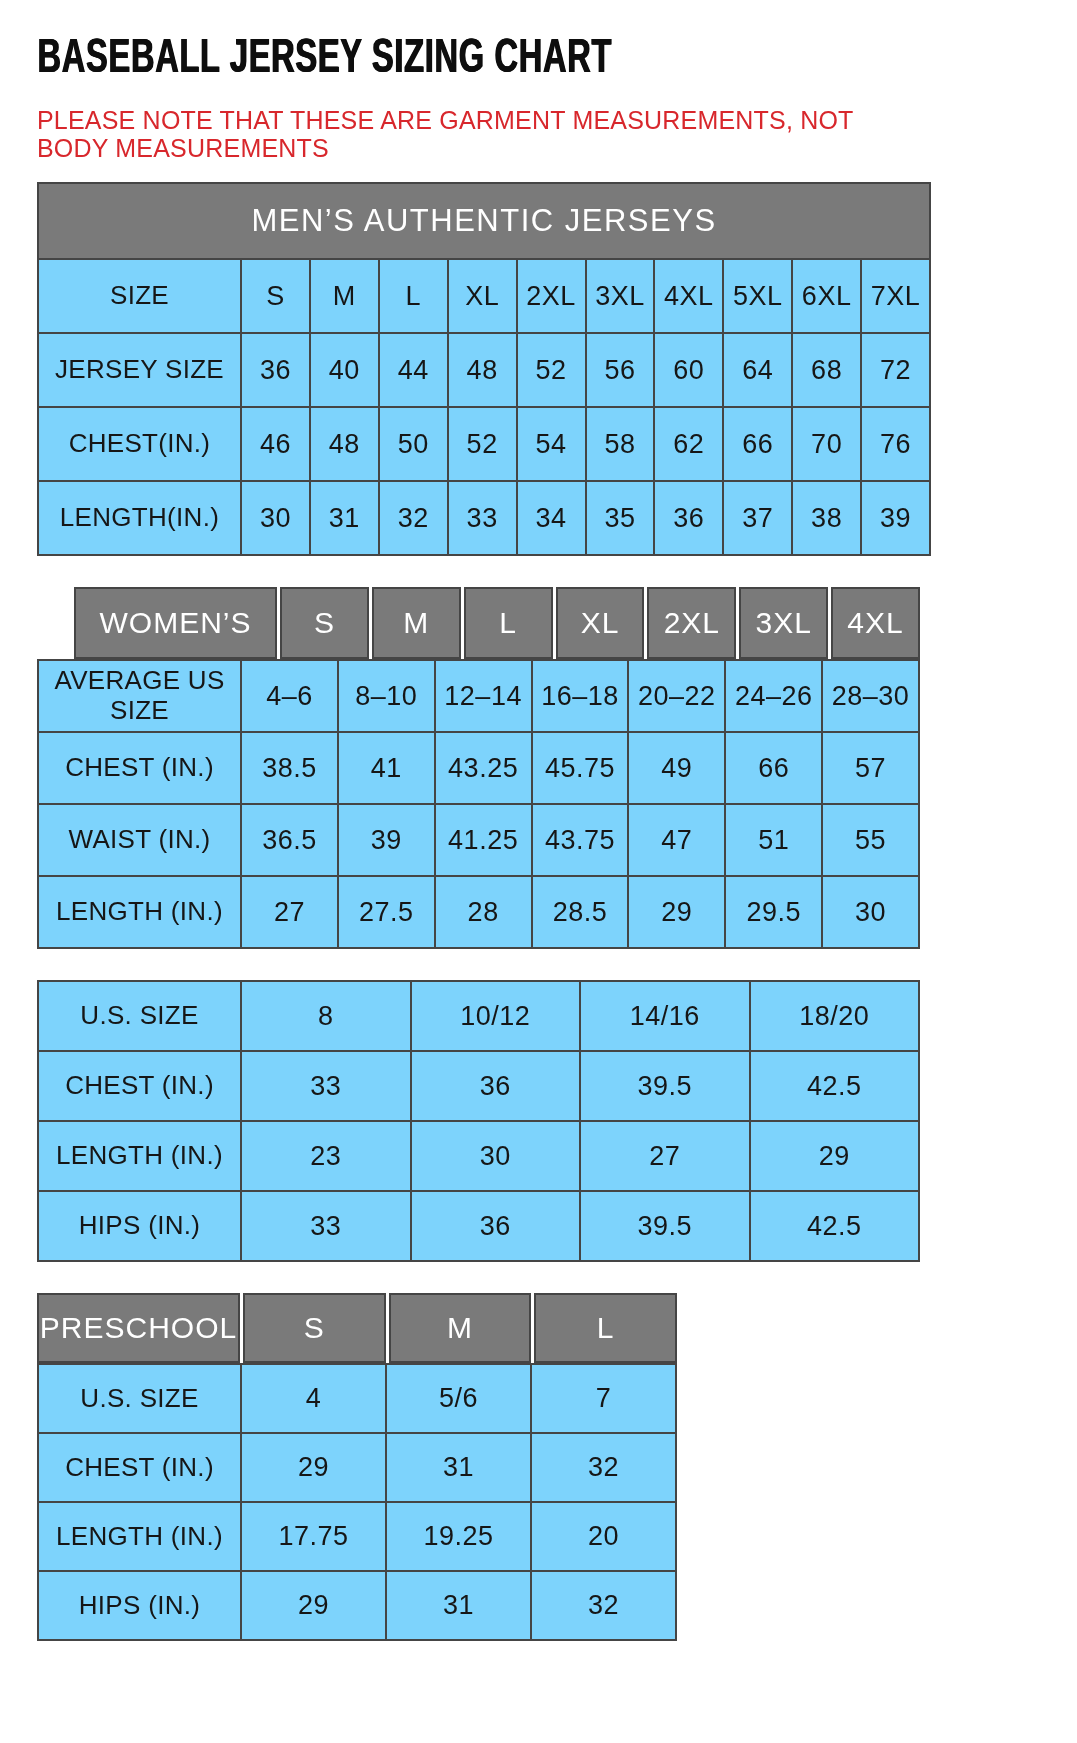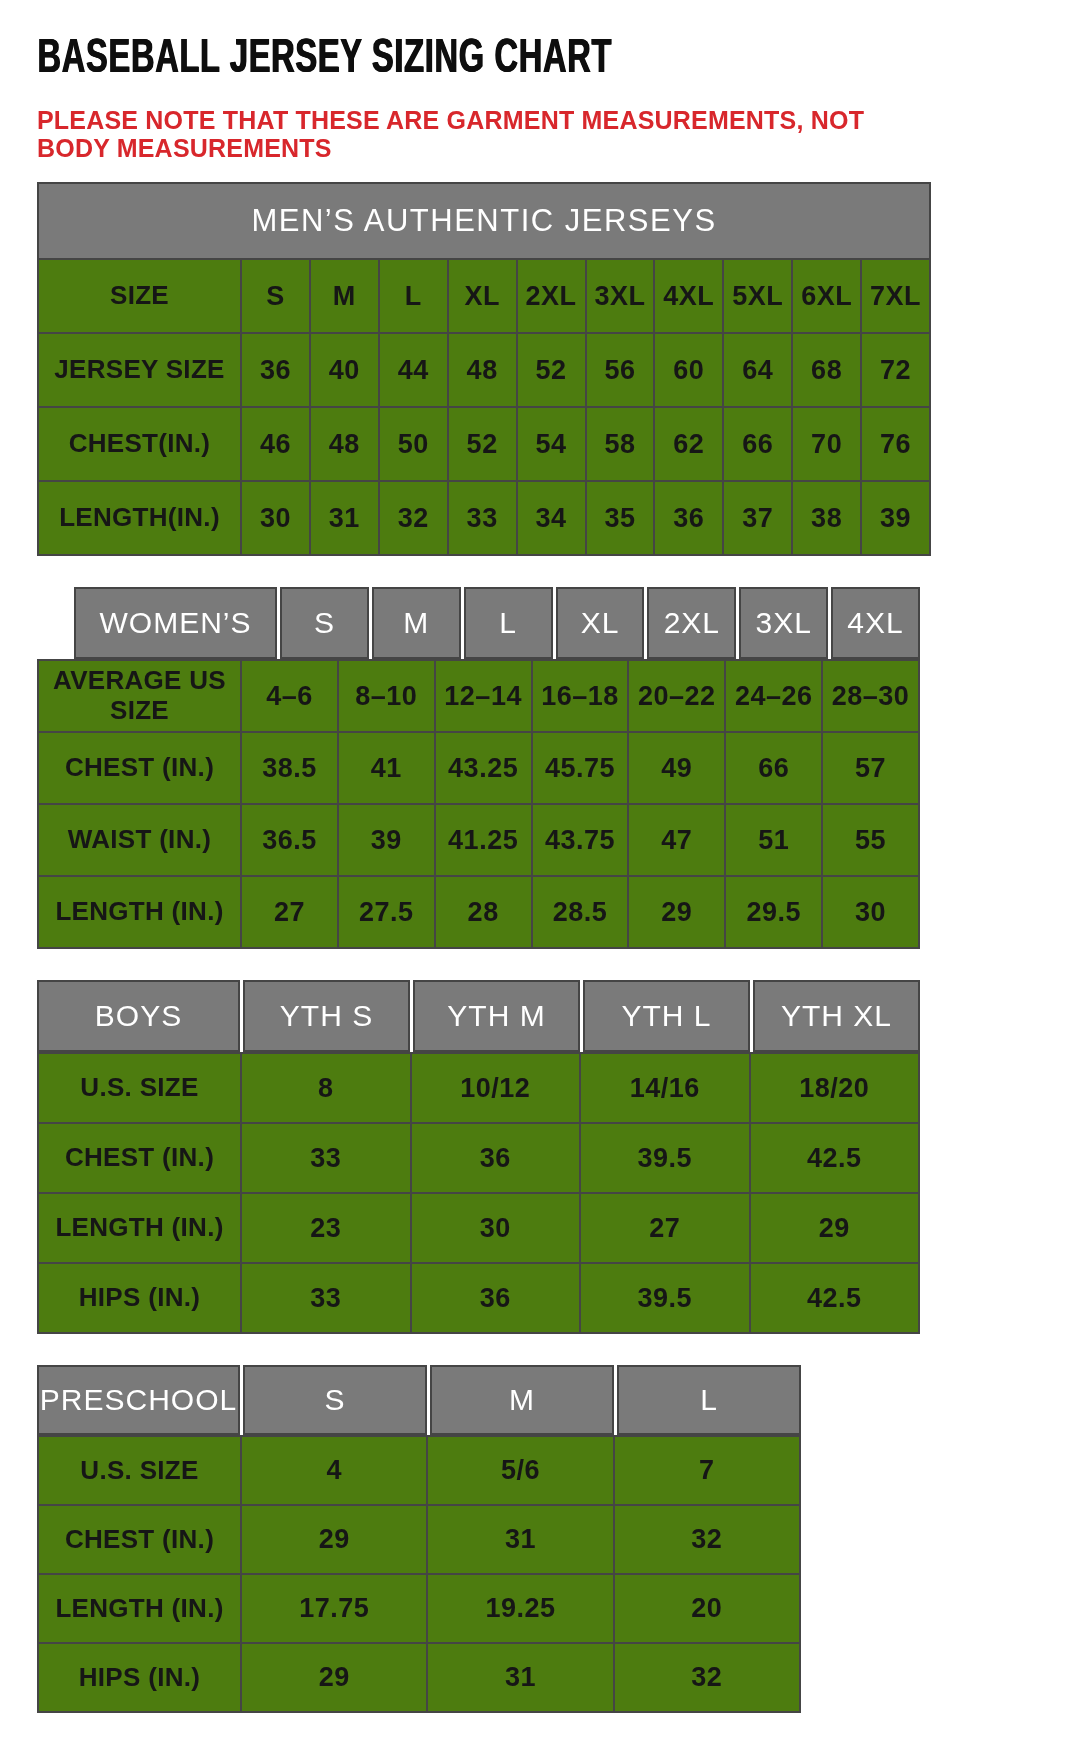--- a/index.html
+++ b/index.html
@@ -17,52 +17,51 @@
   }
   .title .condense{
     display:inline-block;transform:scaleX(0.68);transform-origin:0 50%;
     letter-spacing:1px;
     text-shadow:1.6px 0 0 currentColor, 0.8px 0 0 currentColor;
   }
 
   
   .note{
     margin:14px 0 0 0;max-width:884px;
-    font-size:25px;line-height:28px;font-weight:700;
+    font-size:25px;line-height:28px;font-weight:400;
     color:#d8272c;letter-spacing:0.2px;
   }
 
   
   #tables{margin-top:20px;}
   .size-table{margin:0 0 31px 0;}
   .t-mens{width:894px;--rh:74px;--bh:76px;}
   .t-womens{width:883px;--rh:72px;--bh:72px;}
   .t-boys{width:883px;--rh:70px;--bh:72px;}
-  .t-preschool{width:764px;--rh:69px;--bh:70px;}
+  .t-preschool{width:640px;--rh:69px;--bh:70px;}
 
   .banner-merged{
     height:var(--bh);background:#7a7a7a;color:#ffffff;
     display:flex;align-items:center;justify-content:center;
     font-size:31px;letter-spacing:1.5px;
     border:2px solid #454545;border-bottom:none;box-sizing:border-box;
   }
   .banner-row{
     display:grid;column-gap:3px;background:#ffffff;
   }
   .banner-cell{
     height:var(--bh);background:#7a7a7a;color:#ffffff;
     display:flex;align-items:center;justify-content:center;
     font-size:30px;letter-spacing:1px;
     border:2px solid #454545;box-sizing:border-box;
   }
   .grid{
     display:grid;grid-auto-rows:var(--rh);
     border-top:2px solid #454545;border-left:2px solid #454545;
-    background:#4d7c0f;
-    font-weight:bold;
+    background:#7dd3fc;
   }
   .cell{
     border-right:2px solid #454545;border-bottom:2px solid #454545;
     display:flex;align-items:center;justify-content:center;
     text-align:center;padding:0 4px;box-sizing:border-box;
   }
   .lbl{font-size:26px;letter-spacing:0.3px;line-height:1.15;}
   .val{font-size:27px;letter-spacing:0.5px;}
 </style>
 </head>
@@ -161,27 +160,20 @@
           <div class="cell val">27</div>
           <div class="cell val">27.5</div>
           <div class="cell val">28</div>
           <div class="cell val">28.5</div>
           <div class="cell val">29</div>
           <div class="cell val">29.5</div>
           <div class="cell val">30</div>
         </div>
       </section>
       <section class="size-table t-boys">
-        <div class="banner-row" style="grid-template-columns: 203px repeat(4, 1fr);">
-          <div class="banner-cell">BOYS</div>
-          <div class="banner-cell">YTH S</div>
-          <div class="banner-cell">YTH M</div>
-          <div class="banner-cell">YTH L</div>
-          <div class="banner-cell">YTH XL</div>
-        </div>
         <div class="grid" style="grid-template-columns: 203px repeat(4, 1fr);">
           <div class="cell lbl">U.S. SIZE</div>
           <div class="cell val">8</div>
           <div class="cell val">10/12</div>
           <div class="cell val">14/16</div>
           <div class="cell val">18/20</div>
           <div class="cell lbl">CHEST (IN.)</div>
           <div class="cell val">33</div>
           <div class="cell val">36</div>
           <div class="cell val">39.5</div>

